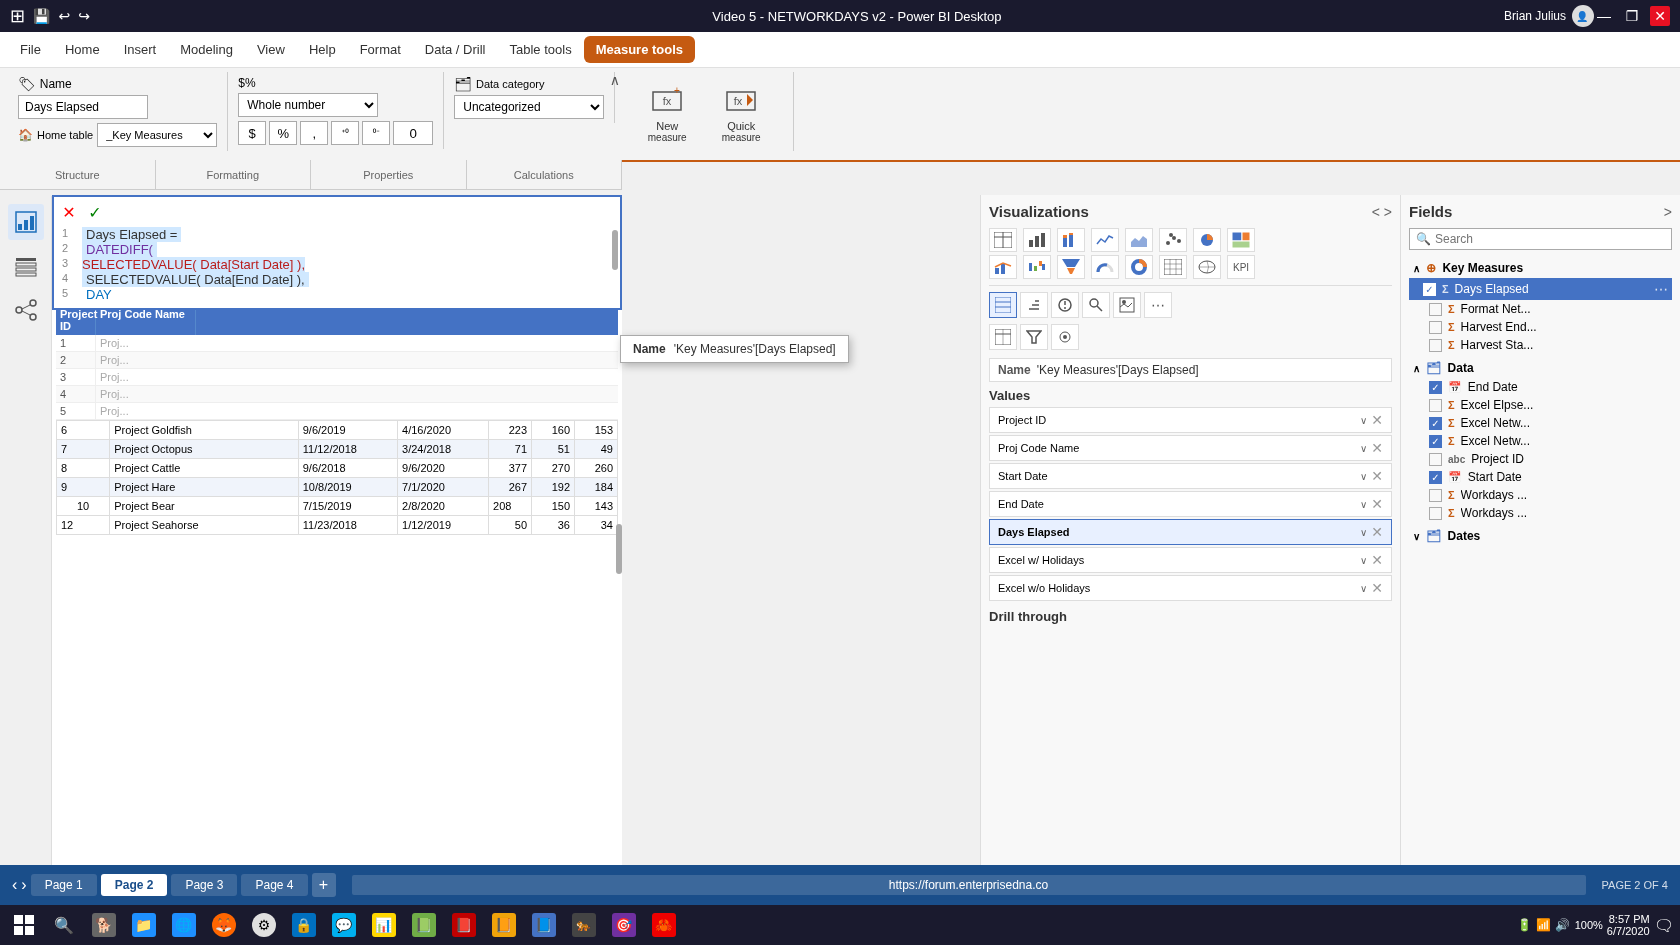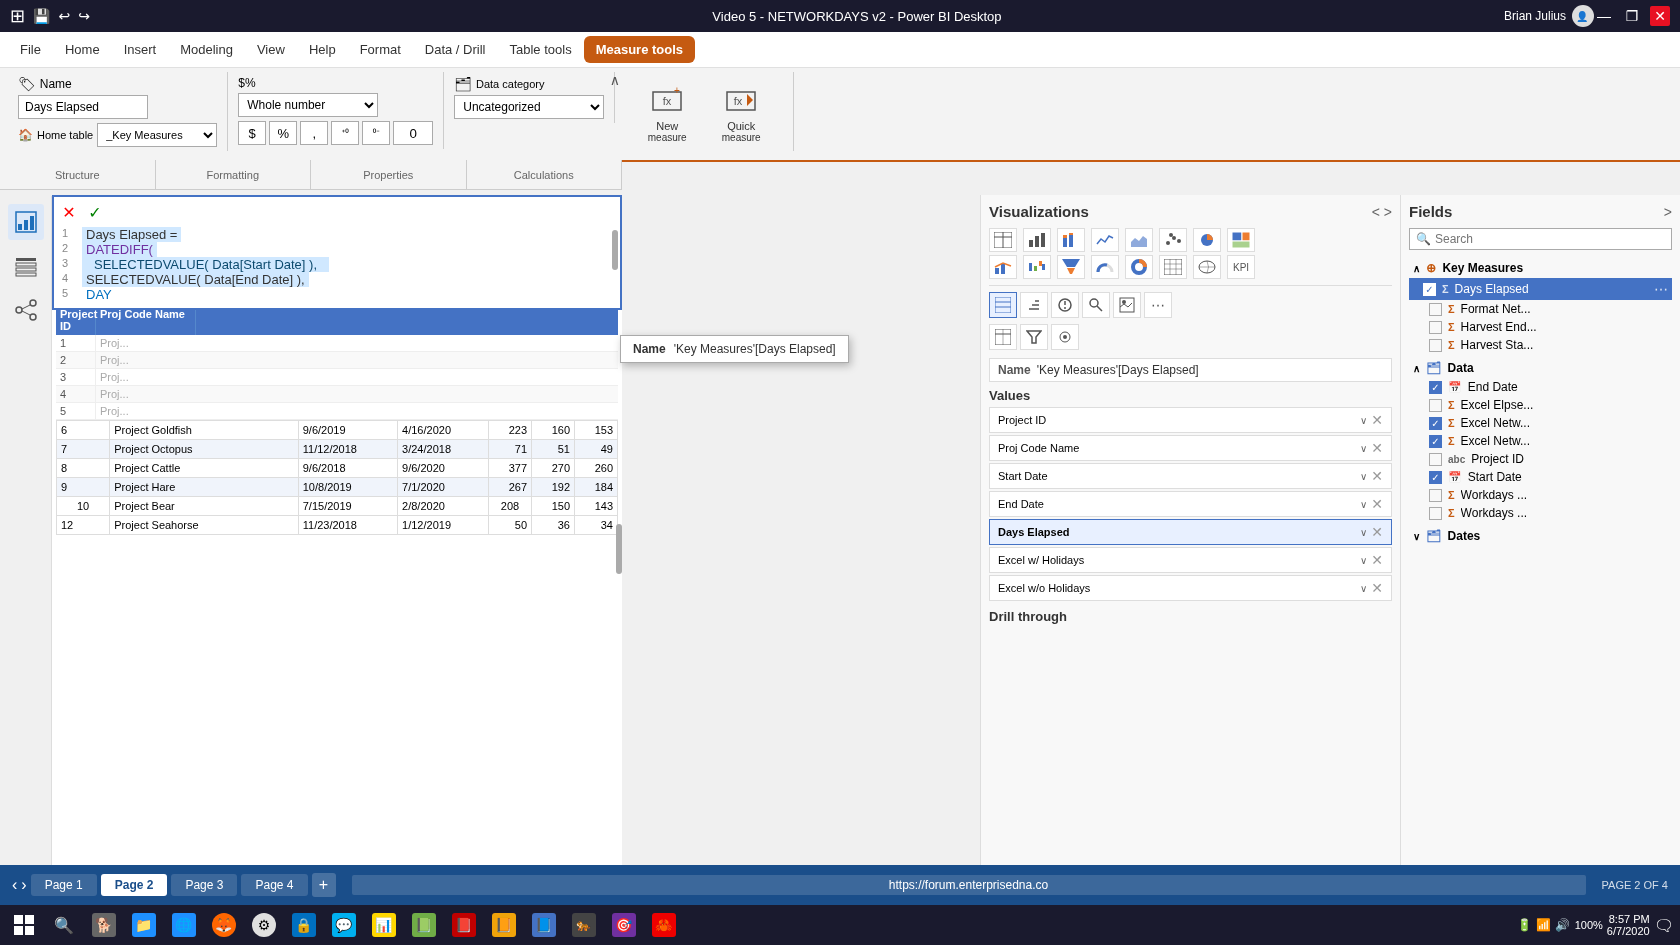--- a/index.html
+++ b/index.html
@@ -261,21 +261,21 @@
     <div style="display:flex;">
       <span style="color:#888;min-width:20px;font-size:11px;">1</span>
       <span style="color:#333;background:#d0e8ff;padding:0 4px;">Days Elapsed =</span>
     </div>
     <div style="display:flex;">
       <span style="color:#888;min-width:20px;font-size:11px;">2</span>
       <span style="color:#7030a0;background:#d0e8ff;padding:0 4px;">DATEDIFF(</span>
     </div>
     <div style="display:flex;">
       <span style="color:#888;min-width:20px;font-size:11px;">3</span>
-      <span style="color:#0c4a6e;background:#d0e8ff;padding:0 12px;">    SELECTEDVALUE( Data[Start Date] ),</span>
+      <span style="color:#b91c1c;background:#d0e8ff;padding:0 0;">    SELECTEDVALUE( Data[Start Date] ),</span>
     </div>
     <div style="display:flex;">
       <span style="color:#888;min-width:20px;font-size:11px;">4</span>
       <span style="color:#333;background:#d0e8ff;padding:0 4px;">    SELECTEDVALUE( Data[End Date] ),</span>
     </div>
     <div style="display:flex;">
       <span style="color:#888;min-width:20px;font-size:11px;">5</span>
       <span style="color:#0070c0;padding:0 4px;">    DAY</span>
     </div>
   </div>
@@ -362,21 +362,21 @@
           <td style="border:1px solid #ddd;padding:3px 4px;">7/1/2020</td>
           <td style="border:1px solid #ddd;padding:3px 4px;text-align:right;">267</td>
           <td style="border:1px solid #ddd;padding:3px 4px;text-align:right;">192</td>
           <td style="border:1px solid #ddd;padding:3px 4px;text-align:right;">184</td>
         </tr>
         <tr style="background:white;">
           <td style="border:1px solid #ddd;padding:3px 20px;">10</td>
           <td style="border:1px solid #ddd;padding:3px 4px;">Project Bear</td>
           <td style="border:1px solid #ddd;padding:3px 4px;">7/15/2019</td>
           <td style="border:1px solid #ddd;padding:3px 4px;">2/8/2020</td>
-          <td style="border:1px solid #ddd;padding:3px 4px;text-align:center;">208</td>
+          <td style="border:1px solid #ddd;padding:3px 4px;text-align:left;">208</td>
           <td style="border:1px solid #ddd;padding:3px 4px;text-align:right;">150</td>
           <td style="border:1px solid #ddd;padding:3px 4px;text-align:right;">143</td>
         </tr>
         <tr style="background:white;">
           <td style="border:1px solid #ddd;padding:3px 4px;">12</td>
           <td style="border:1px solid #ddd;padding:3px 4px;">Project Seahorse</td>
           <td style="border:1px solid #ddd;padding:3px 4px;">11/23/2018</td>
           <td style="border:1px solid #ddd;padding:3px 4px;">1/12/2019</td>
           <td style="border:1px solid #ddd;padding:3px 4px;text-align:right;">50</td>
           <td style="border:1px solid #ddd;padding:3px 4px;text-align:right;">36</td>

